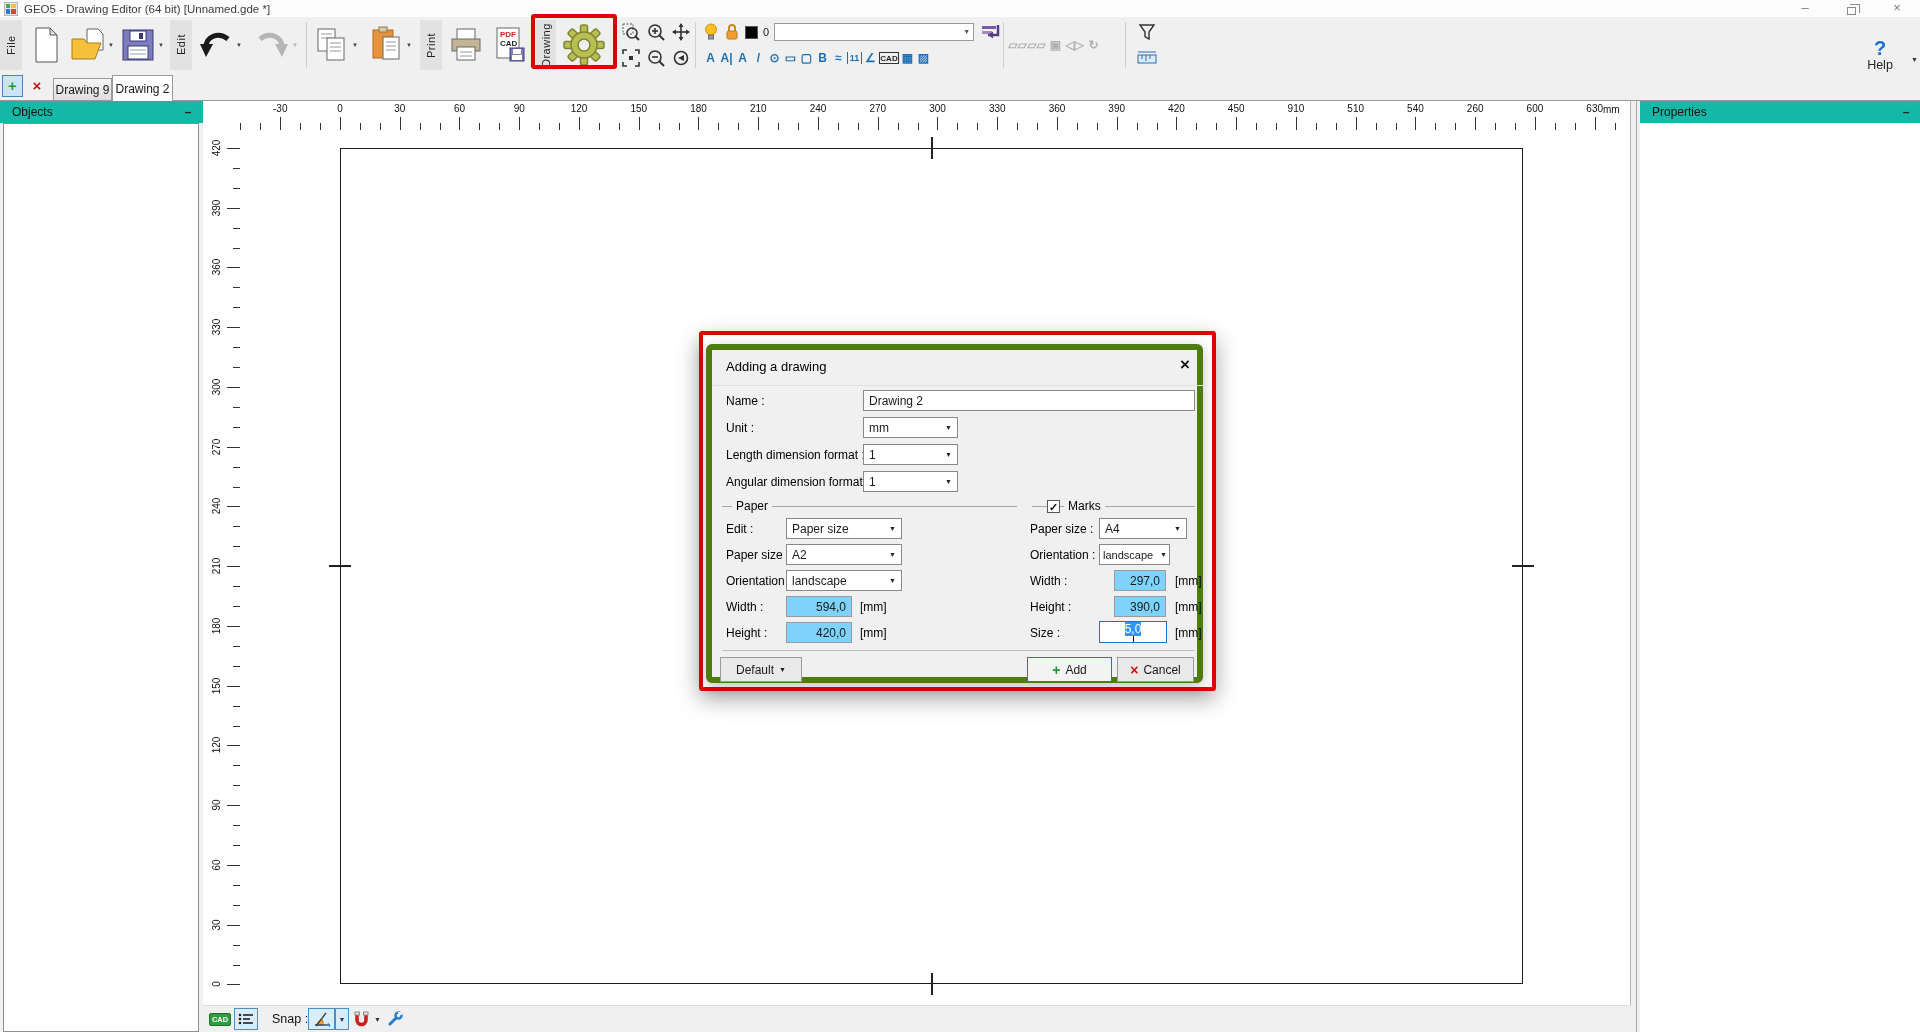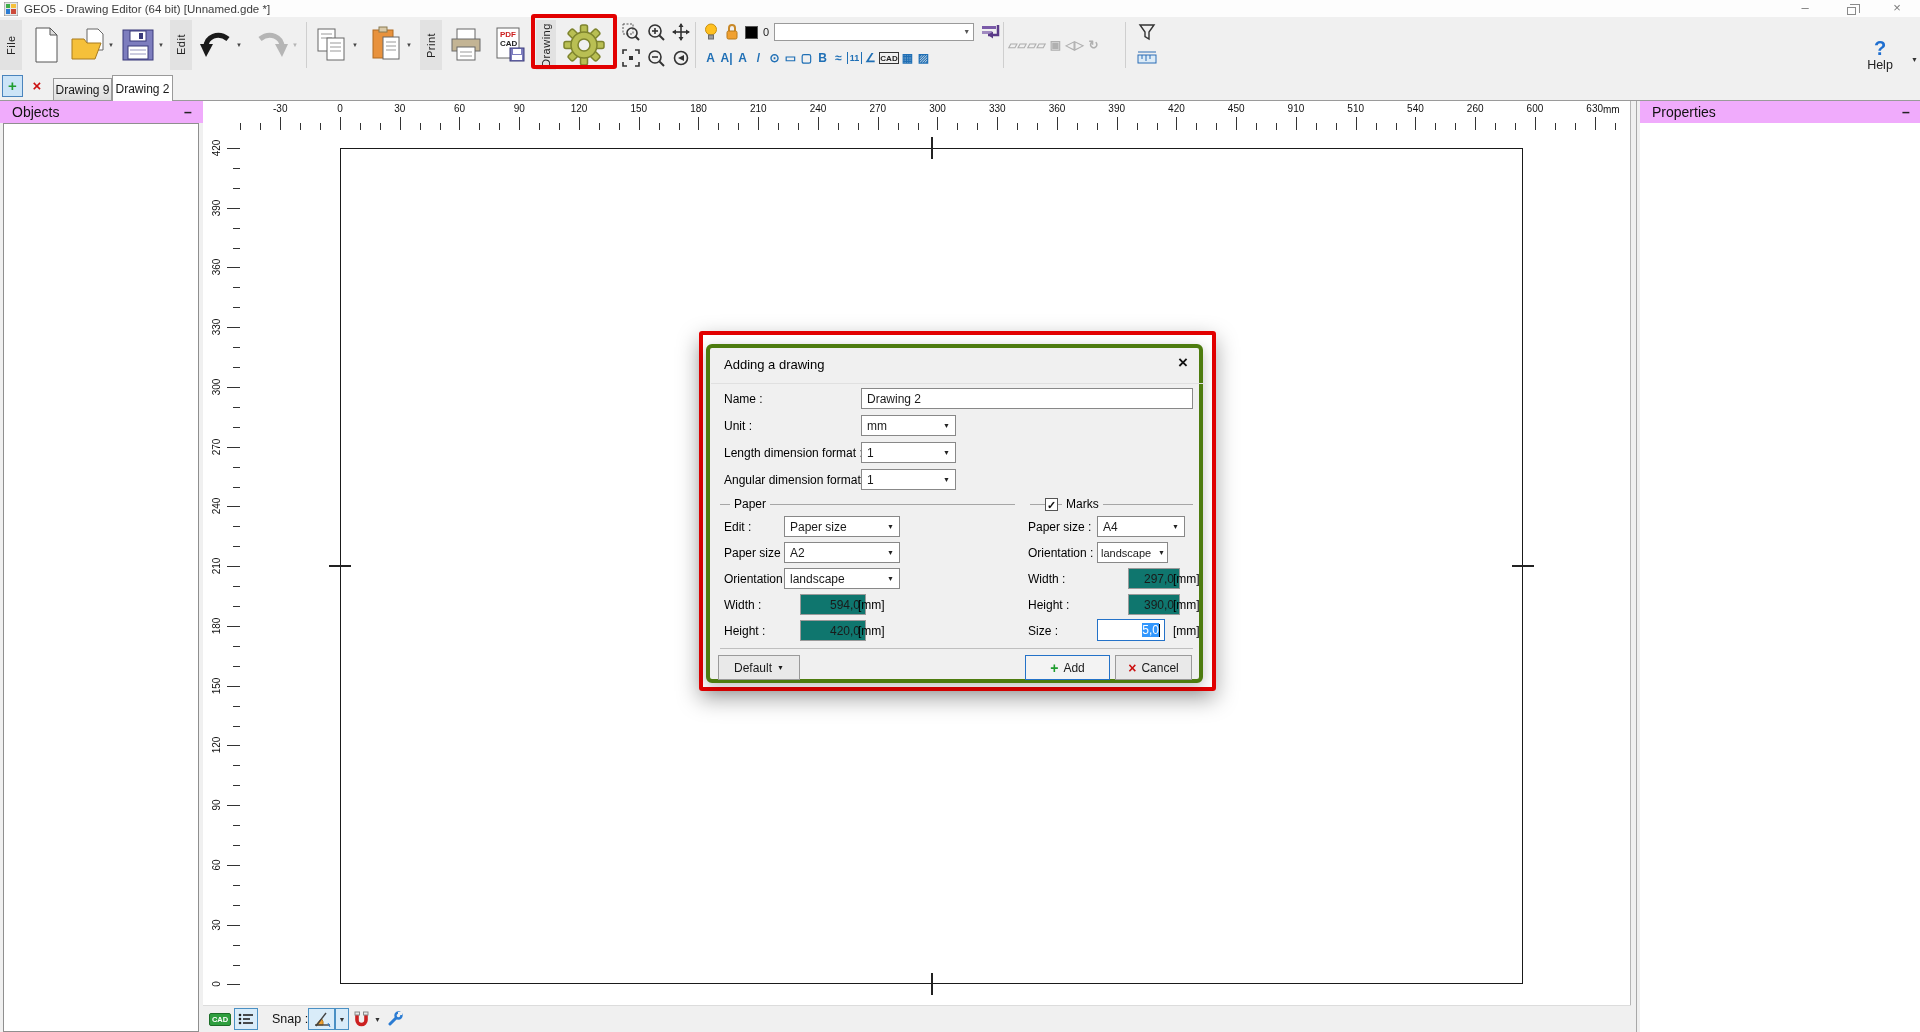--- a/index.html
+++ b/index.html
@@ -43,21 +43,21 @@
   .tabbar { position:absolute; left:0; top:72px; width:1920px; height:29px; background:#f0f0f0; }
   .tabline { position:absolute; left:0; top:28px; width:1920px; height:1px; background:#9a9a9a; }
   .addtab { position:absolute; left:2px; top:3px; width:21px; height:22px; background:#cce4f7; border:1px solid #4a84bd;
             color:#1f9d2f; font-weight:bold; font-size:15px; line-height:19px; text-align:center; z-index:2; }
   .closetab { position:absolute; left:28px; top:4px; width:18px; height:20px; color:#cc1111; font-weight:bold; font-size:15px; line-height:19px; text-align:center; z-index:2; }
   .tab { position:absolute; top:6px; height:22px; border:1px solid #9a9a9a; border-bottom:none; background:linear-gradient(#f6f6f6,#dedede);
          font-size:12px; display:flex; align-items:center; justify-content:center; z-index:1; }
   .tab.active { top:3px; height:26px; background:#fff; z-index:3; }
 
   
-  .panelhdr { position:absolute; height:22px; background:#f0abfc; font-size:14px; color:#111; line-height:22px; }
+  .panelhdr { position:absolute; height:22px; background:#14b8a6; font-size:12px; color:#111; line-height:22px; }
   .panelmin { position:absolute; top:0; width:16px; text-align:center; font-weight:bold; color:#222; }
   .objects-content { position:absolute; left:3px; top:123px; width:196px; height:909px; background:#fff; border:1px solid #8f8f8f; }
   .props-content { position:absolute; left:1640px; top:123px; width:280px; height:909px; background:#fff; }
   .vdivider { position:absolute; top:101px; width:1px; height:931px; background:#a8a8a8; }
 
   
   .canvas { position:absolute; left:203px; top:101px; width:1428px; height:904px; background:#fff; border-right:1px solid #b5b5b5; overflow:hidden; }
   .paper { position:absolute; left:137px; top:47px; width:1183px; height:836px; border:1px solid #1a1a1a; }
   .mark { position:absolute; background:#222; }
   .htick { position:absolute; width:1px; background:#333; }
@@ -73,41 +73,41 @@
   .iconbox { position:absolute; top:2px; height:22px; background:#d9ecf9; border:1px solid #4a90c4; display:flex; align-items:center; justify-content:center; }
   .snaplabel { position:absolute; left:69px; top:6px; font-size:12.5px; color:#111; }
   .ddtiny { font-size:7px; color:#333; }
 
   
   .redbox { position:absolute; border:4px solid #e20000; border-radius:3px; z-index:50; }
   .redbox.dlg { box-shadow:0 8px 22px rgba(0,0,0,.35); z-index:100; }
 
   
   .dialog { position:absolute; left:706px; top:344px; width:497px; height:339px; background:#f0f0f0;
-            border:4px solid #4d7c0f; border-radius:6px; box-shadow:0 4px 14px rgba(0,0,0,.25); z-index:101; font-size:12px; }
+            border:6px solid #4d7c0f; border-radius:6px; box-shadow:0 4px 14px rgba(0,0,0,.25); z-index:101; font-size:12px; }
   .dlg-title { position:absolute; left:14px; top:9px; font-size:13px; color:#000; }
   .dlg-close { position:absolute; left:468px; top:5px; font-size:17px; font-weight:bold; color:#111; }
   .dlg-sep { position:absolute; height:1px; background:#e0e0e0; }
   .dlg-sep2 { position:absolute; height:1px; background:#bfbfbf; }
   .dlg-label { position:absolute; color:#000; white-space:nowrap; }
   .dlg-input, .dlg-select, .dlg-ro { position:absolute; height:21px; background:#fff; border:1px solid #888;
         display:flex; align-items:center; padding:0 5px; }
-  .dlg-ro { background:#0f766e; justify-content:flex-end; border-color:#9a9a9a;margin-left:16px; }
+  .dlg-ro { background:#7dd3fc; justify-content:flex-end; border-color:#9a9a9a; }
   .dlg-select { justify-content:space-between; }
   .dlg-select .dda { font-size:7px; color:#222; margin-left:4px; }
   .dlg-unit { position:absolute; color:#000; }
   .grp-line { position:absolute; height:1px; background:#a6a6a6; }
   .grp-text { position:absolute; background:#f0f0f0; padding:0 4px; color:#000; }
   .chk { position:absolute; width:13px; height:13px; background:#fff; border:1px solid #555; font-size:11px; line-height:12px; text-align:center; color:#111; font-weight:bold; }
   .dlg-btn { position:absolute; top:307px; height:25px; background:#e9e9e9; border:1px solid #9a9a9a;
              display:flex; align-items:center; justify-content:center; gap:5px; }
   .dlg-btn.add { background:#f3f3f3; border:1px solid #2472c8; }
   .plus-g { color:#1f9d2f; font-weight:bold; font-size:14px; }
   .cross-r { color:#cc1111; font-weight:bold; font-size:14px; }
-  .sizefield { position:absolute; height:22px; background:#fff; border:1px solid #2472c8; display:flex; align-items:center; justify-content:flex-end; padding:0 4px; }
+  .sizefield { position:absolute; height:22px; background:#fff; border:1px solid #2472c8; display:flex; align-items:center; justify-content:flex-end; padding:0 4px;flex-direction:column; }
   .sel { background:#3297fd; color:#fff; }
   .caret { width:1px; height:13px; background:#000; margin-left:0px; }
 </style>
 </head>
 <body>
 
 <div class="titlebar">
   <svg class="abs" style="left:4px;top:2px" width="14" height="14" viewBox="0 0 14 14">
     <rect x="0" y="0" width="14" height="14" fill="#e8e8e8" stroke="#888"></rect>
     <rect x="2" y="2" width="4" height="4" fill="#3fae49"></rect>

